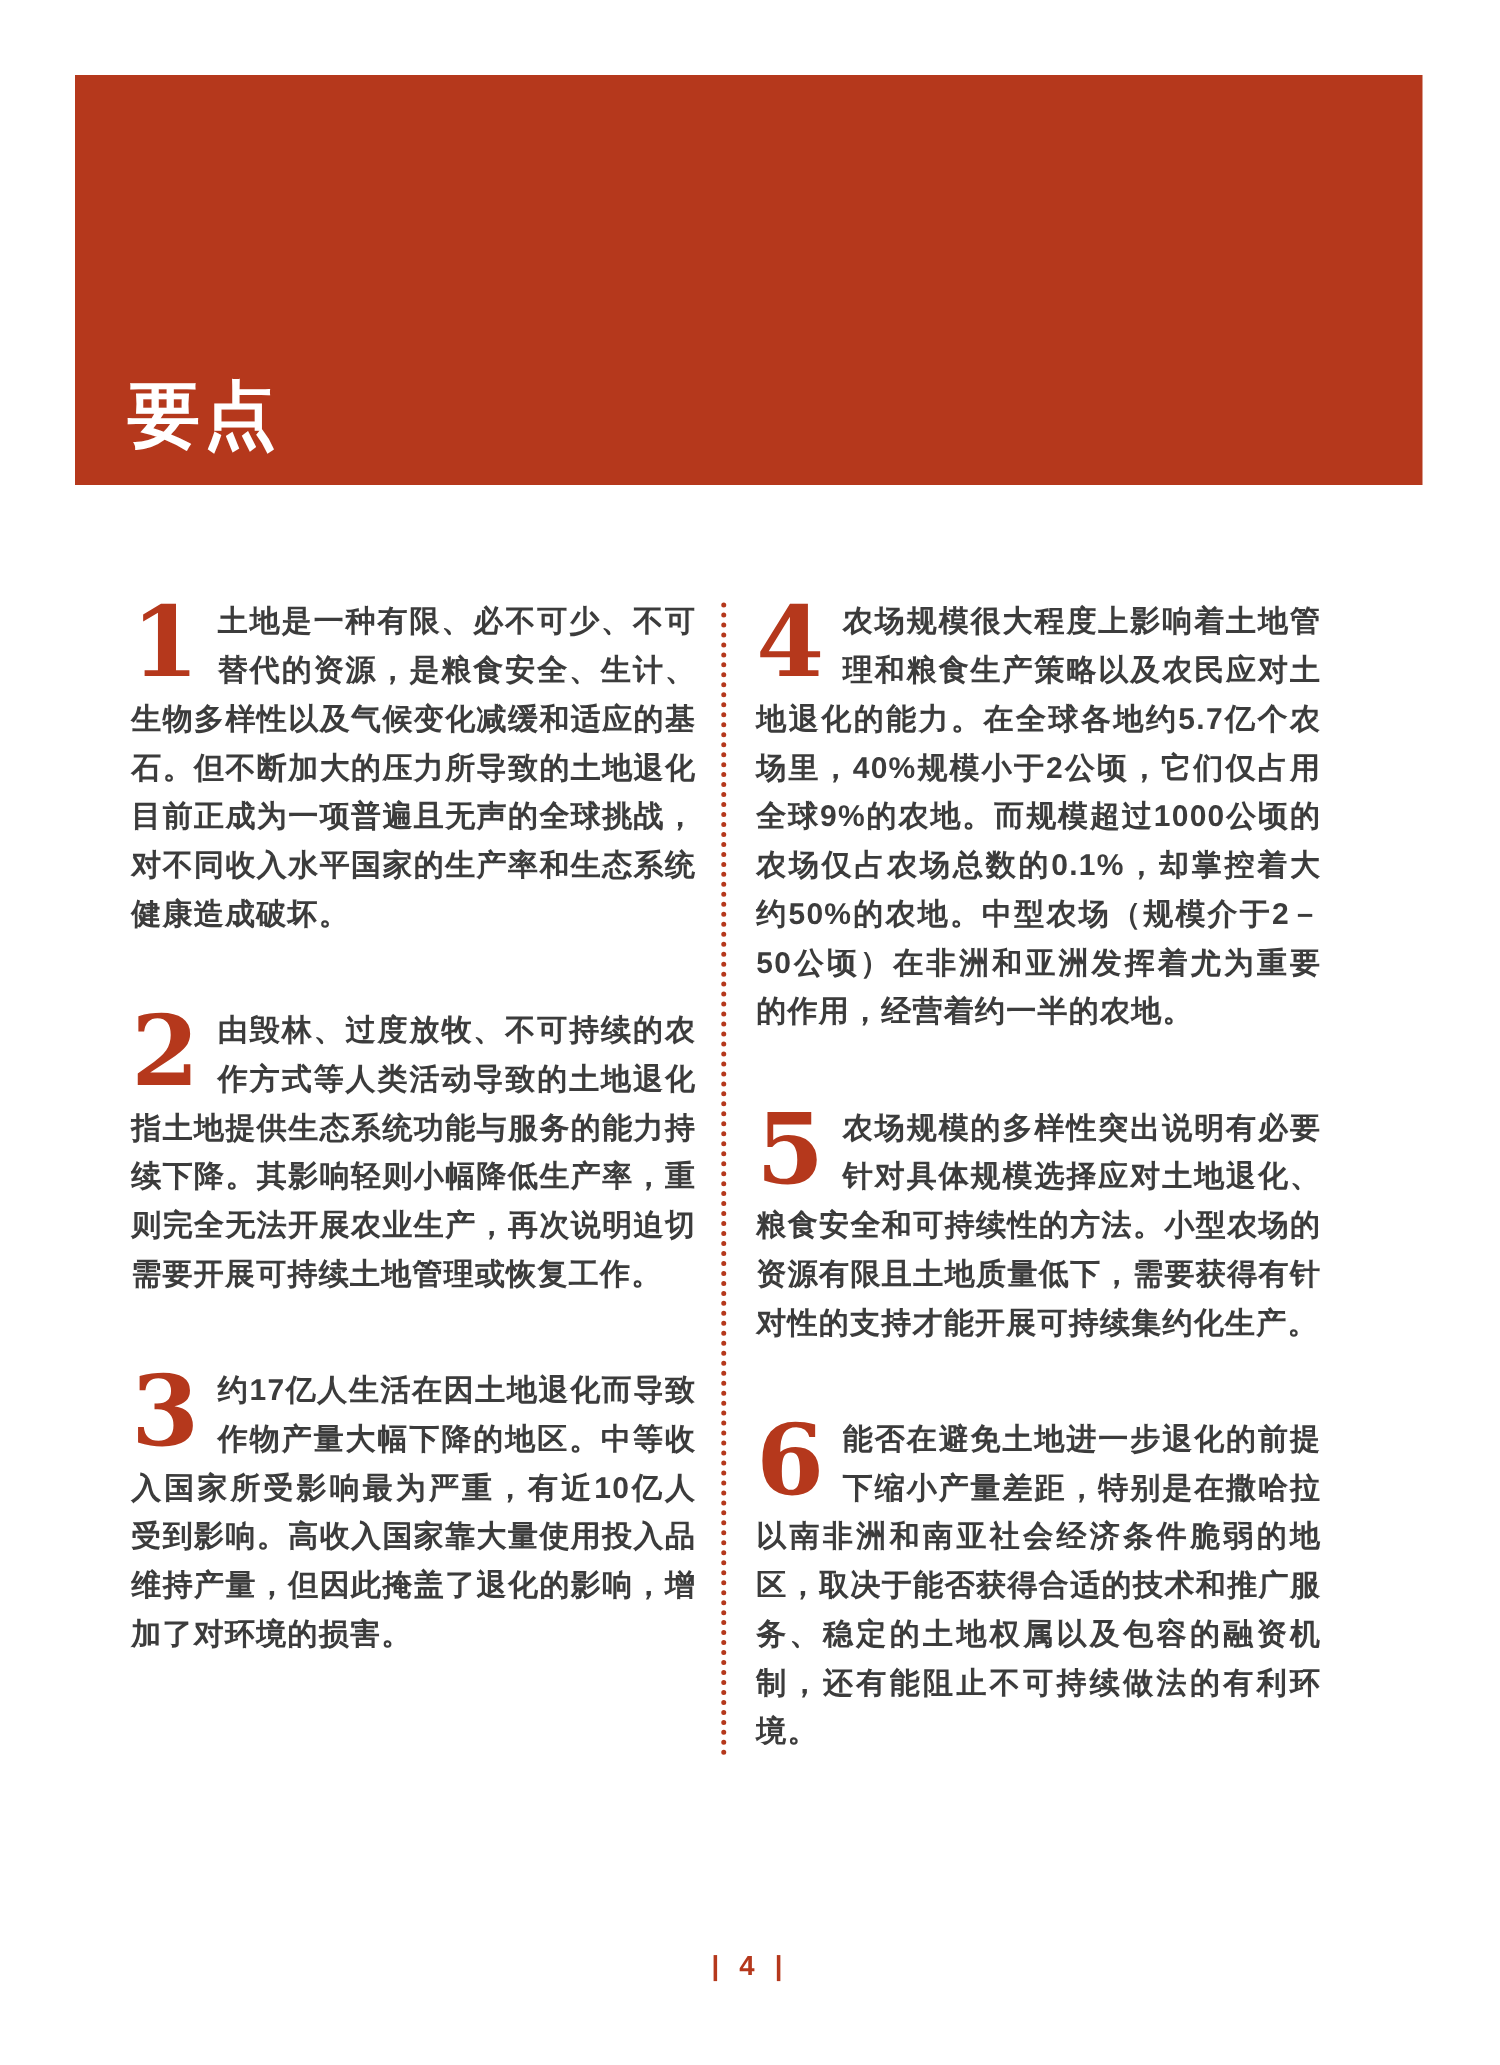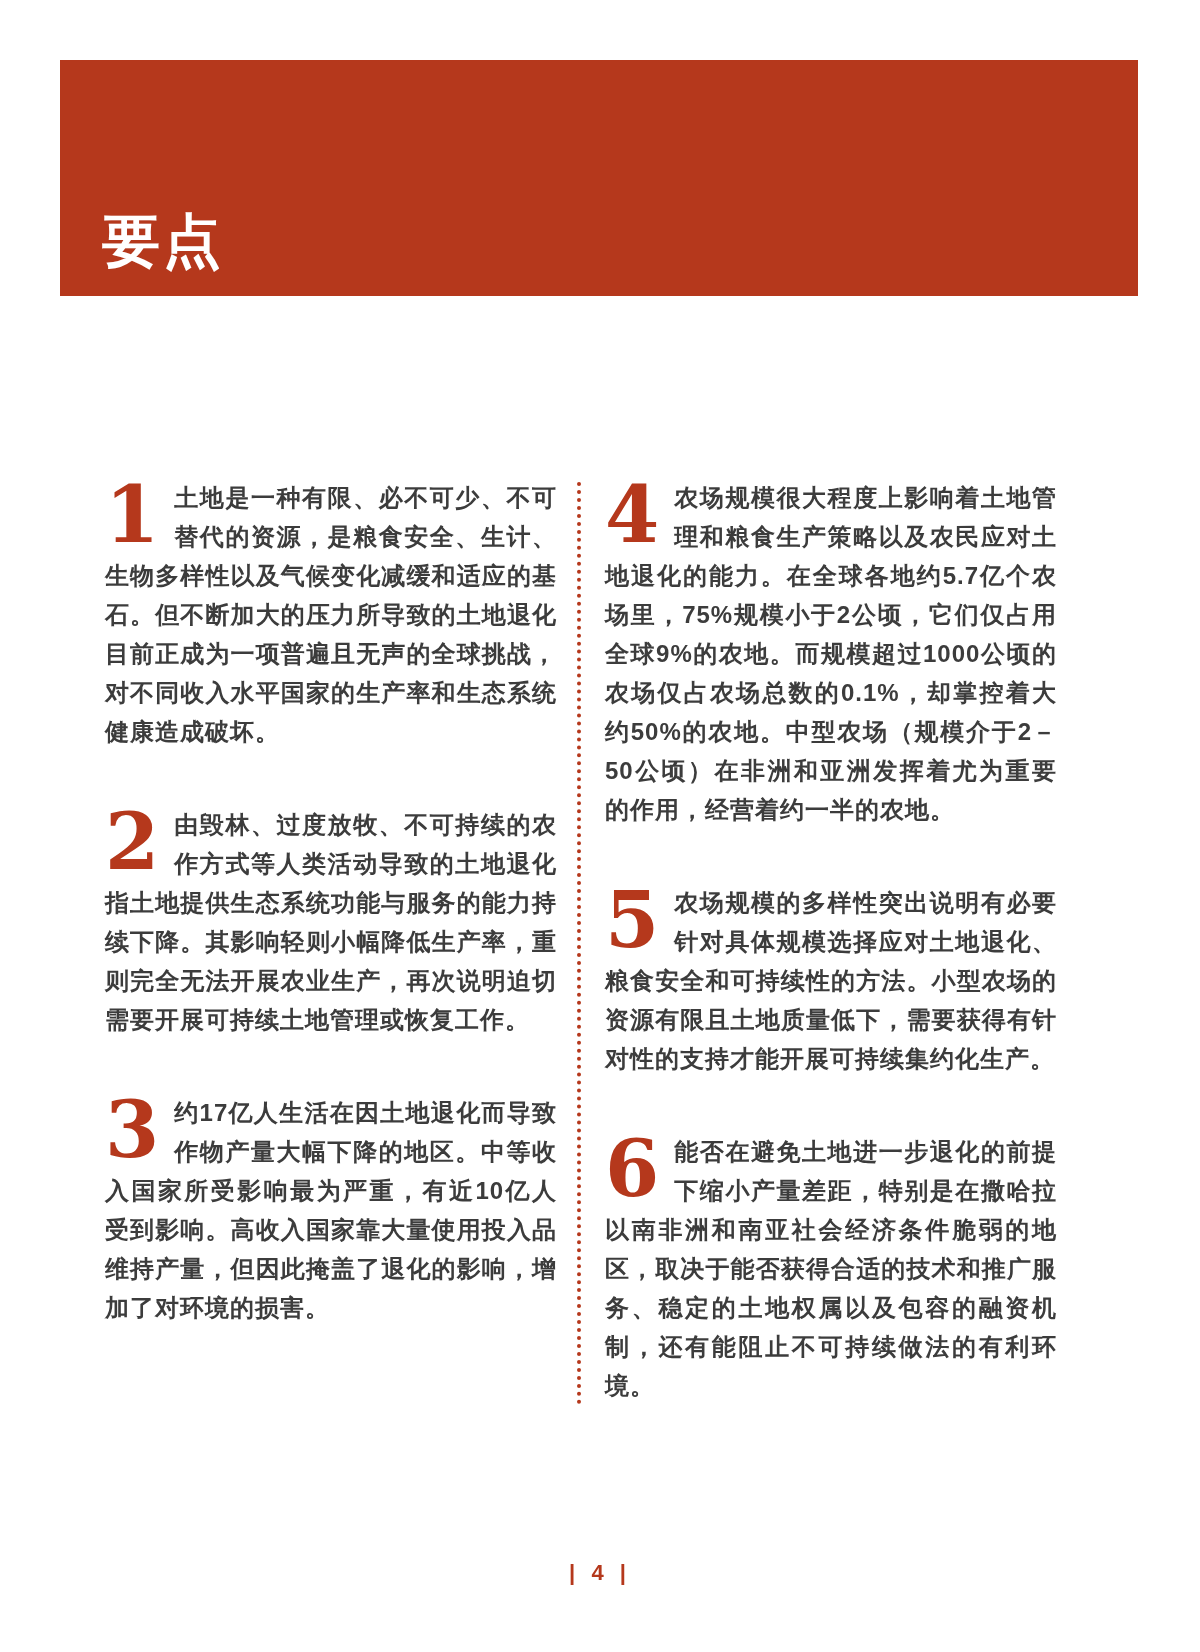--- a/index.html
+++ b/index.html
@@ -14,21 +14,21 @@
     height: 1652px;
     background: #ffffff;
     overflow: hidden;
   }
   
   .header-block {
     position: absolute;
     left: 60px;
     top: 60px;
     width: 1078px;
-    height: 236px;
+    height: 328px;
     background: #b5381c;
     display: flex;
     align-items: flex-end;
     box-sizing: border-box;
     padding: 0 0 26px 42px;
   }
   .header-title {
     color: #ffffff;
     font-size: 58px;
     font-weight: 800;
@@ -108,21 +108,21 @@
       </div>
       <div class="point">
         <span class="point-num">3</span><span class="point-text">约17亿人生活在因土地退化而导致作物产量大幅下降的地区。中等收入国家所受影响最为严重，有近10亿人受到影响。高收入国家靠大量使用投入品维持产量，但因此掩盖了退化的影响，增加了对环境的损害。</span>
       </div>
     </div>
 
     <div class="divider"></div>
 
     <div class="col">
       <div class="point">
-        <span class="point-num">4</span><span class="point-text">农场规模很大程度上影响着土地管理和粮食生产策略以及农民应对土地退化的能力。在全球各地约5.7亿个农场里，75%规模小于2公顷，它们仅占用全球9%的农地。而规模超过1000公顷的农场仅占农场总数的0.1%，却掌控着大约50%的农地。中型农场（规模介于2－50公顷）在非洲和亚洲发挥着尤为重要的作用，经营着约一半的农地。</span>
+        <span class="point-num">4</span><span class="point-text">农场规模很大程度上影响着土地管理和粮食生产策略以及农民应对土地退化的能力。在全球各地约5.7亿个农场里，40%规模小于2公顷，它们仅占用全球9%的农地。而规模超过1000公顷的农场仅占农场总数的0.1%，却掌控着大约50%的农地。中型农场（规模介于2－50公顷）在非洲和亚洲发挥着尤为重要的作用，经营着约一半的农地。</span>
       </div>
       <div class="point">
         <span class="point-num">5</span><span class="point-text">农场规模的多样性突出说明有必要针对具体规模选择应对土地退化、粮食安全和可持续性的方法。小型农场的资源有限且土地质量低下，需要获得有针对性的支持才能开展可持续集约化生产。</span>
       </div>
       <div class="point">
         <span class="point-num">6</span><span class="point-text">能否在避免土地进一步退化的前提下缩小产量差距，特别是在撒哈拉以南非洲和南亚社会经济条件脆弱的地区，取决于能否获得合适的技术和推广服务、稳定的土地权属以及包容的融资机制，还有能阻止不可持续做法的有利环境。</span>
       </div>
     </div>
 
   </div>

